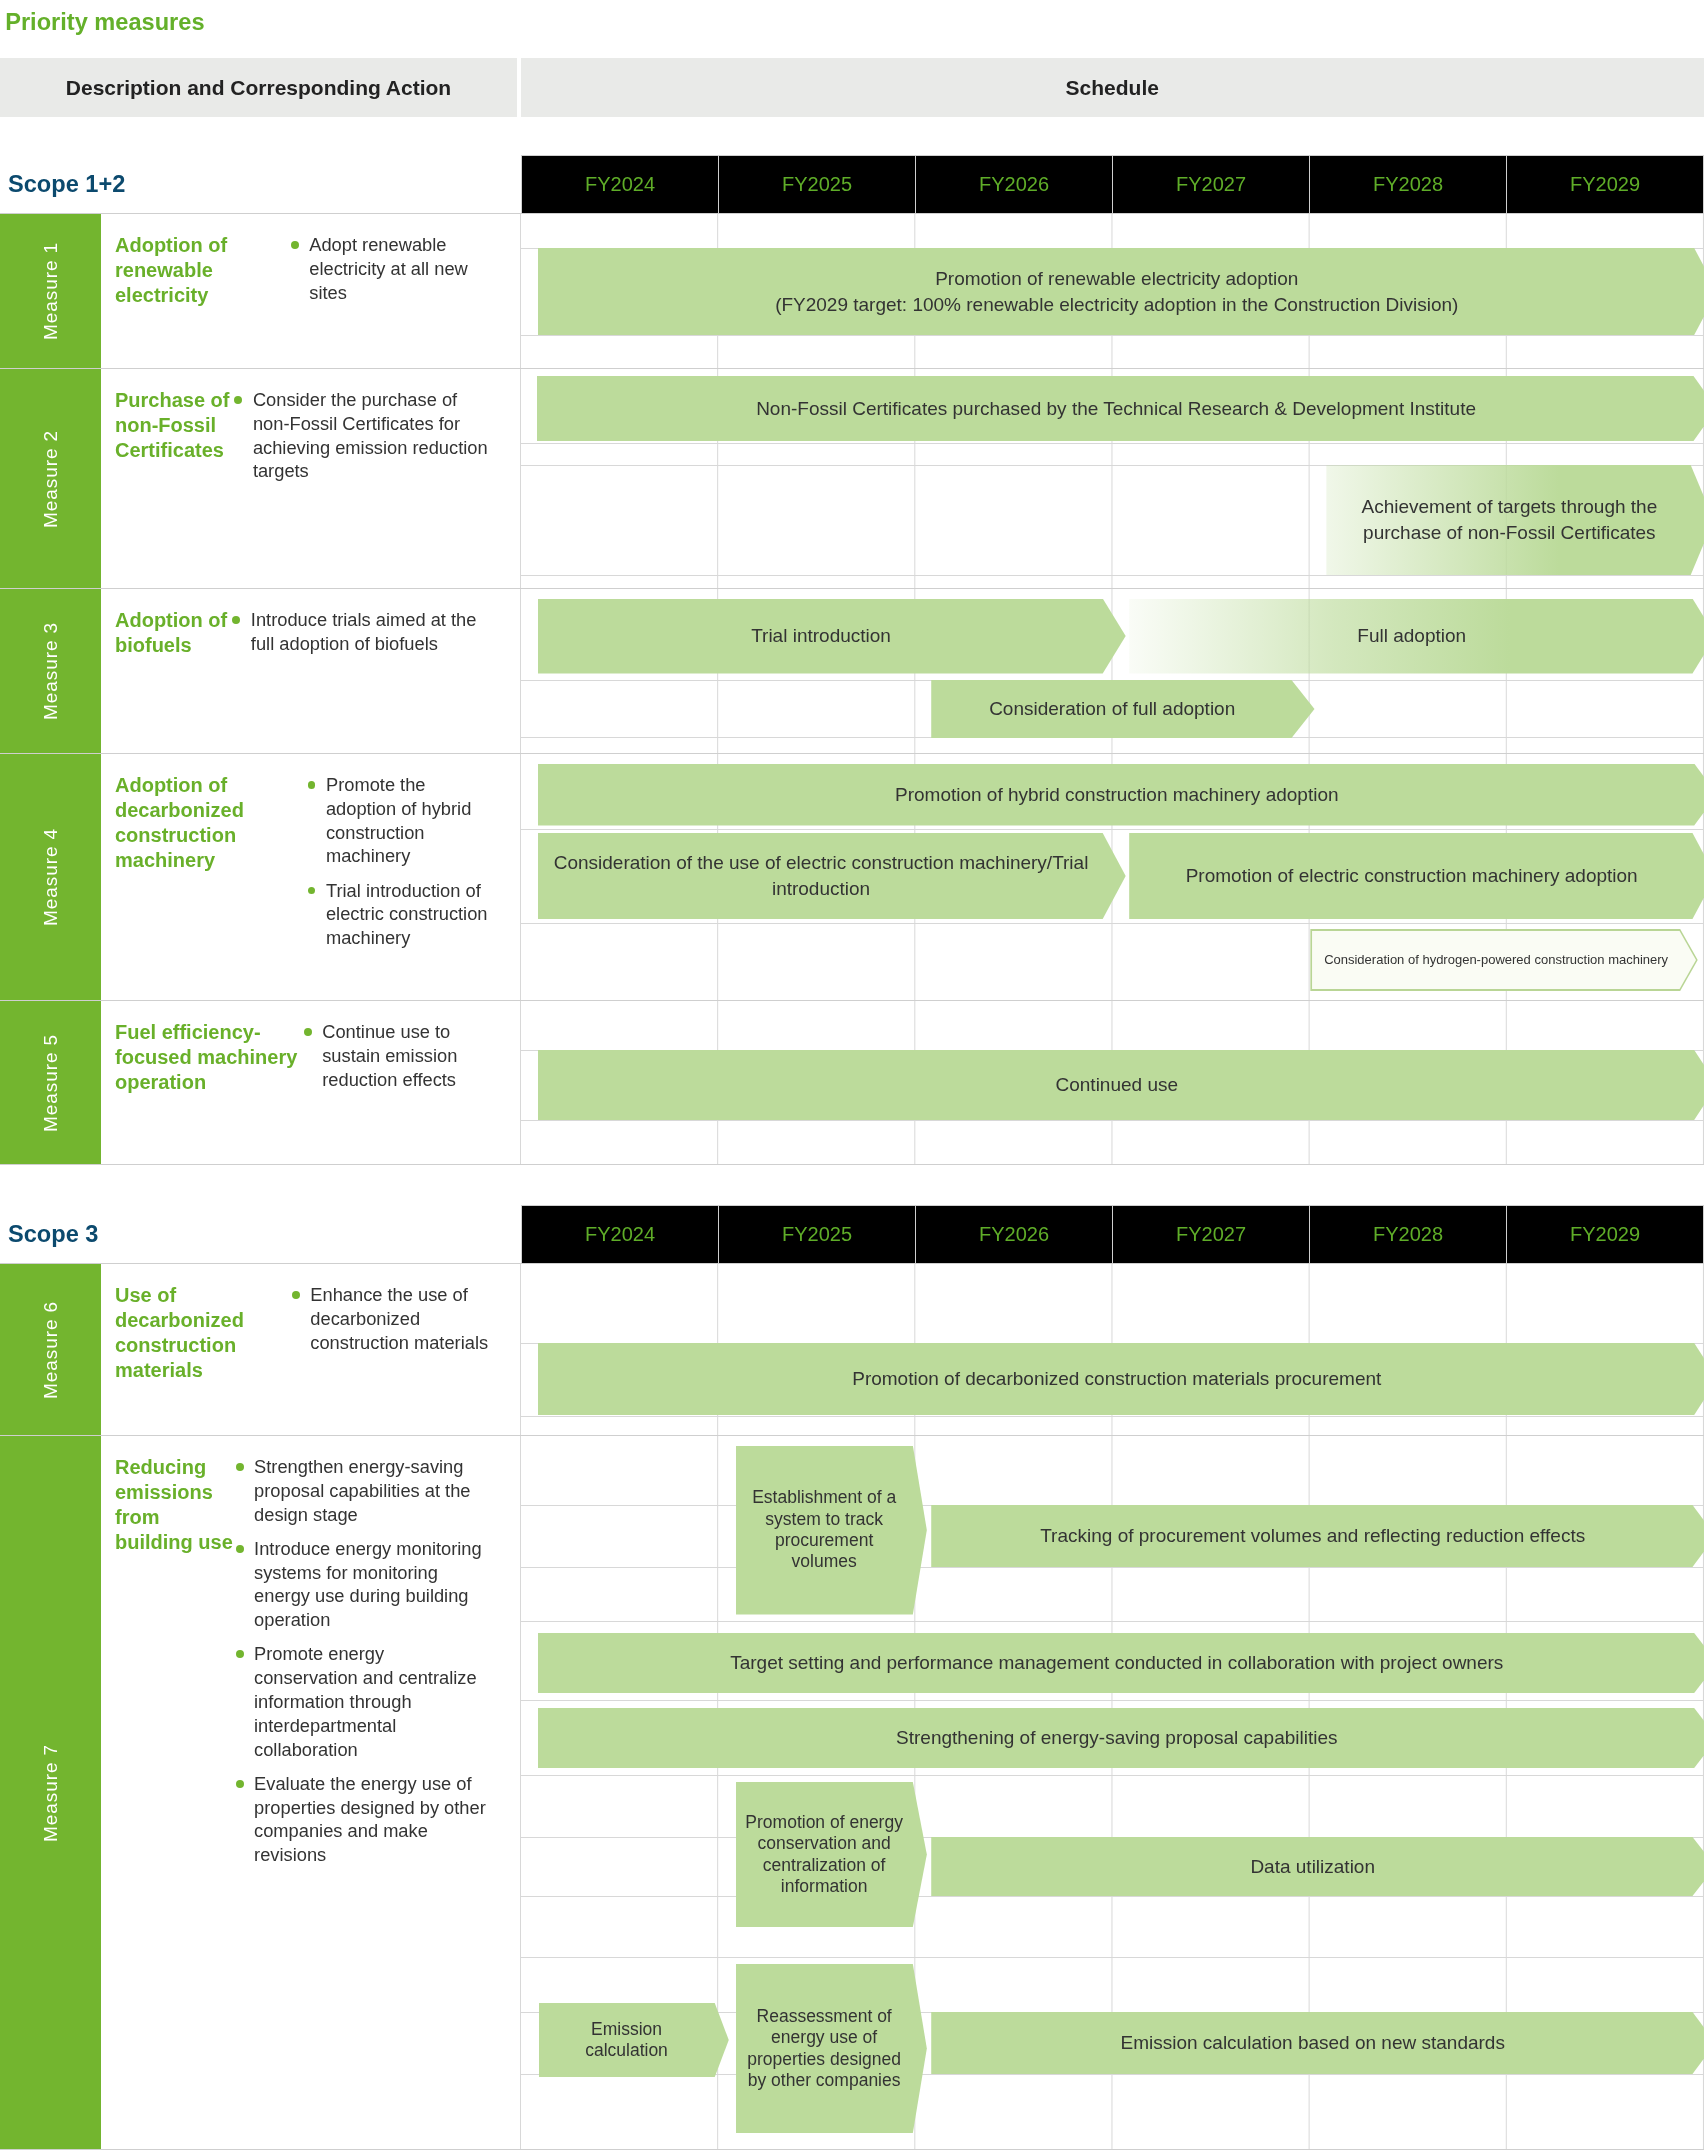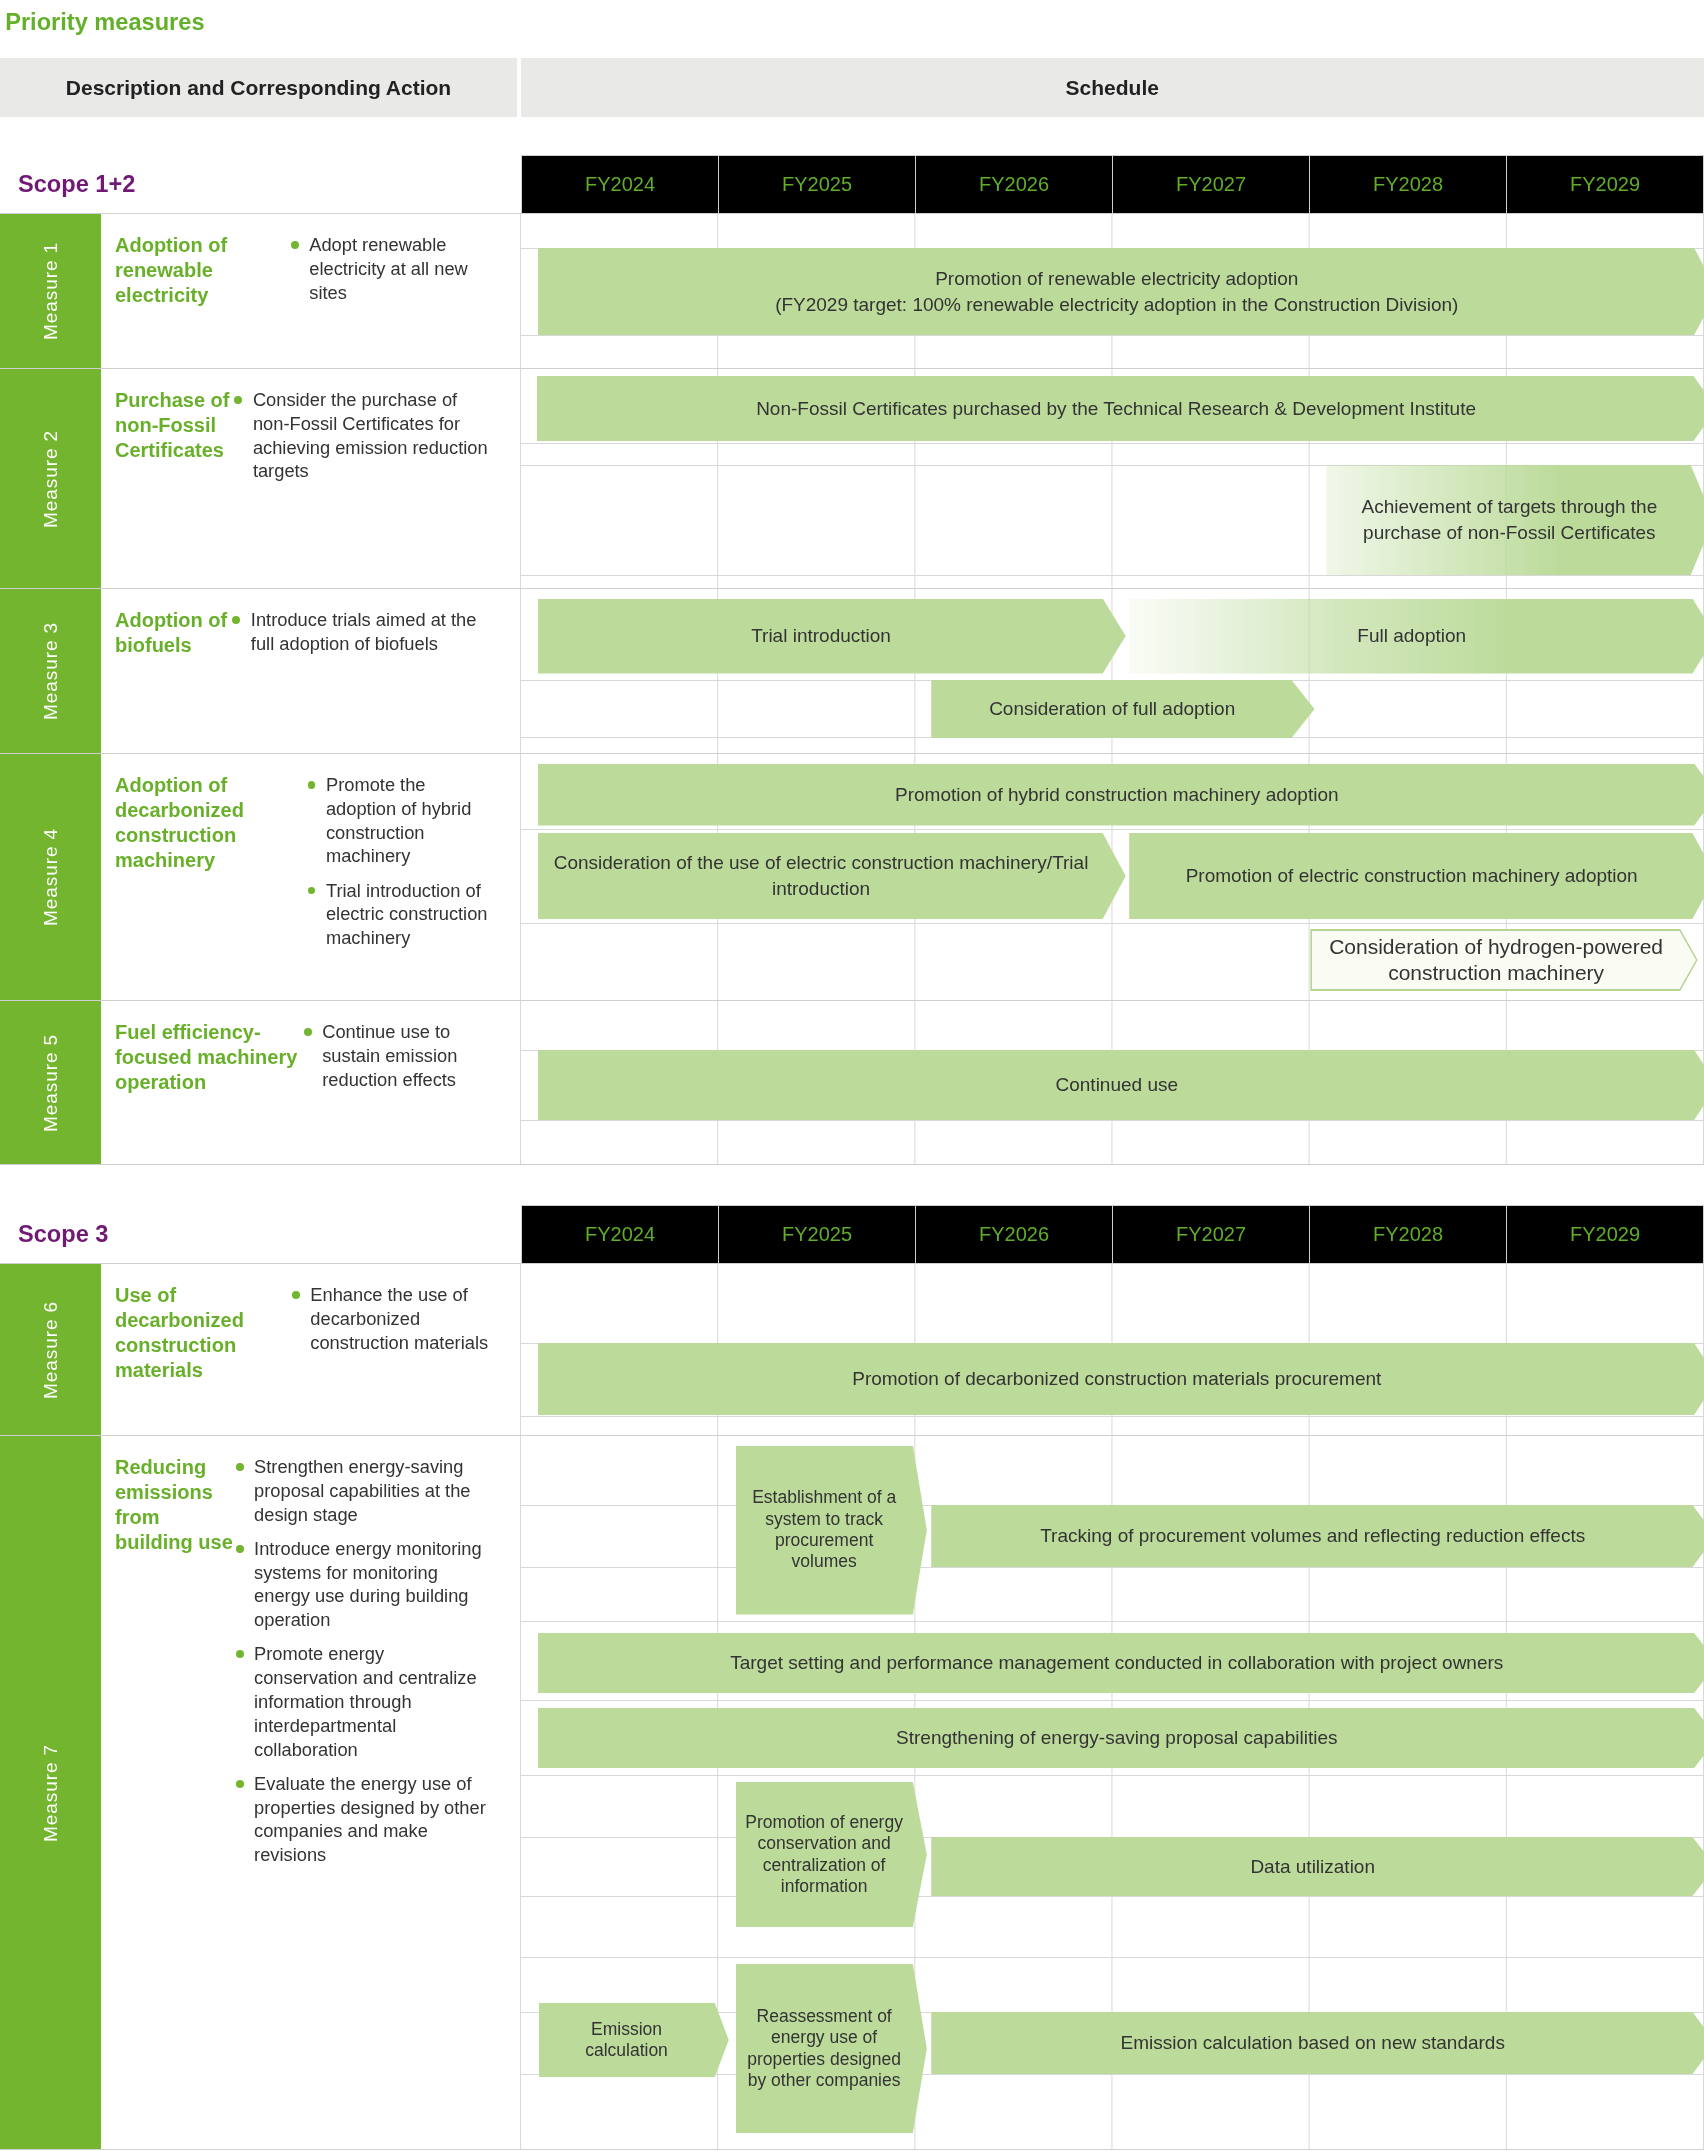--- a/index.html
+++ b/index.html
@@ -15,22 +15,22 @@
   .top-header { display: flex; height: 59px; }
   .th-cell { background:#e9eae8; display:flex; align-items:center; justify-content:center;
              font-weight:bold; font-size:21px; color:#222; }
   .th-left { width: 517px; margin-right: 3.5px; }
   .th-right { flex: 1; }
 
   .gap1 { height: 38px; }
   .gap2 { height: 40px; }
 
   .scope-row { display: flex; height: 58px; }
-  .scope-label-cell { width: 521px; display:flex; align-items:center; padding-left:18px;
-                      font-size:23.6px; font-weight:bold; color:#701a75; }
+  .scope-label-cell { width: 521px; display:flex; align-items:center; padding-left:8px;
+                      font-size:23.6px; font-weight:bold; color:#0c4a6e; }
   .year-cells { flex:1; display:flex; border-top:0.9px solid #cfcfcf; border-left:0.9px solid #cfcfcf; }
   .year-cell { flex:1; border-right:0.9px solid #cfcfcf; background:#000000;
                display:flex; align-items:center; justify-content:center;
                color:#5fad28; font-weight:normal; font-size:20px; }
 
   .measure-row { display:flex; border-top:0.9px solid #cfcfcf; }
   .section .measure-row:last-child { border-bottom:0.9px solid #cfcfcf; }
 
   .m-side { width:101px; background:#73b52f; display:flex; align-items:center; justify-content:center; }
   .m-side span { writing-mode: vertical-rl; transform: rotate(180deg);
@@ -60,21 +60,21 @@
                      padding:5.2px 23px 5.2px 8.7px; font-size:17.5px; line-height:1.22; }
   .arrow.fade  { background: linear-gradient(to right, rgba(188,219,155,0.08),
                  rgba(188,219,155,0.65) 35%, #bcdb9b 65%); }
   .arrow.fade2 { background: linear-gradient(to right, rgba(188,219,155,0.22), #bcdb9b 60%); }
 
   .arrow-outline { position:absolute; z-index:2; background:#b9d595;
            clip-path: polygon(0 0, calc(100% - 17.5px) 0, 100% 50%, calc(100% - 17.5px) 100%, 0 100%); }
   .arrow-outline .inner { position:absolute; inset:1.7px; background:#fafcf4;
            clip-path: polygon(0 0, calc(100% - 16.6px) 0, 100% 50%, calc(100% - 16.6px) 100%, 0 100%);
            display:flex; align-items:center; justify-content:center; text-align:center;
-           font-size:21px; line-height:1.25; color:#333; padding:3.5px 24.5px 3.5px 8.7px; }
+           font-size:13px; line-height:1.25; color:#333; padding:3.5px 24.5px 3.5px 8.7px; }
 </style>
 </head>
 <body>
 
 <div class="title-block">
   <h1>Priority measures</h1>
 </div>
 
 <div class="top-header">
   <div class="th-cell th-left">Description and Corresponding Action</div>

